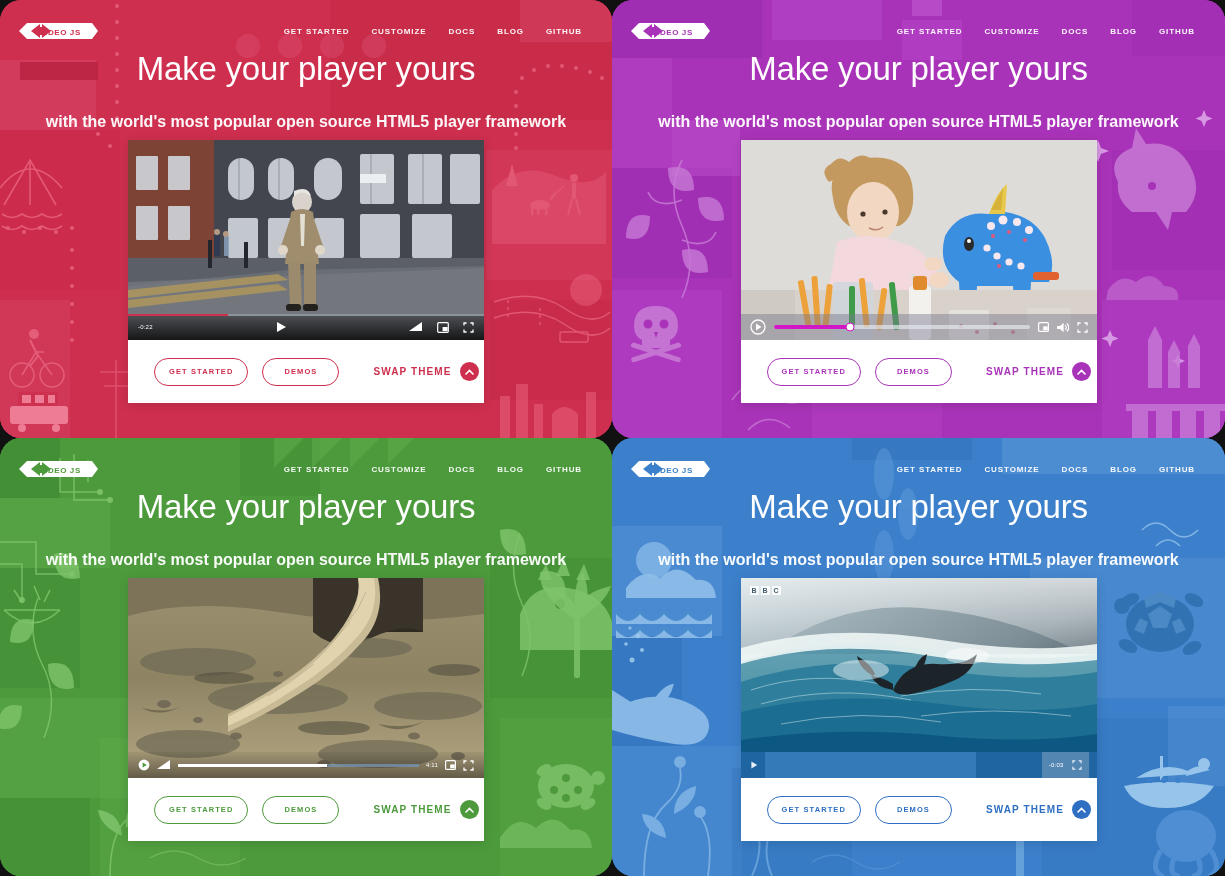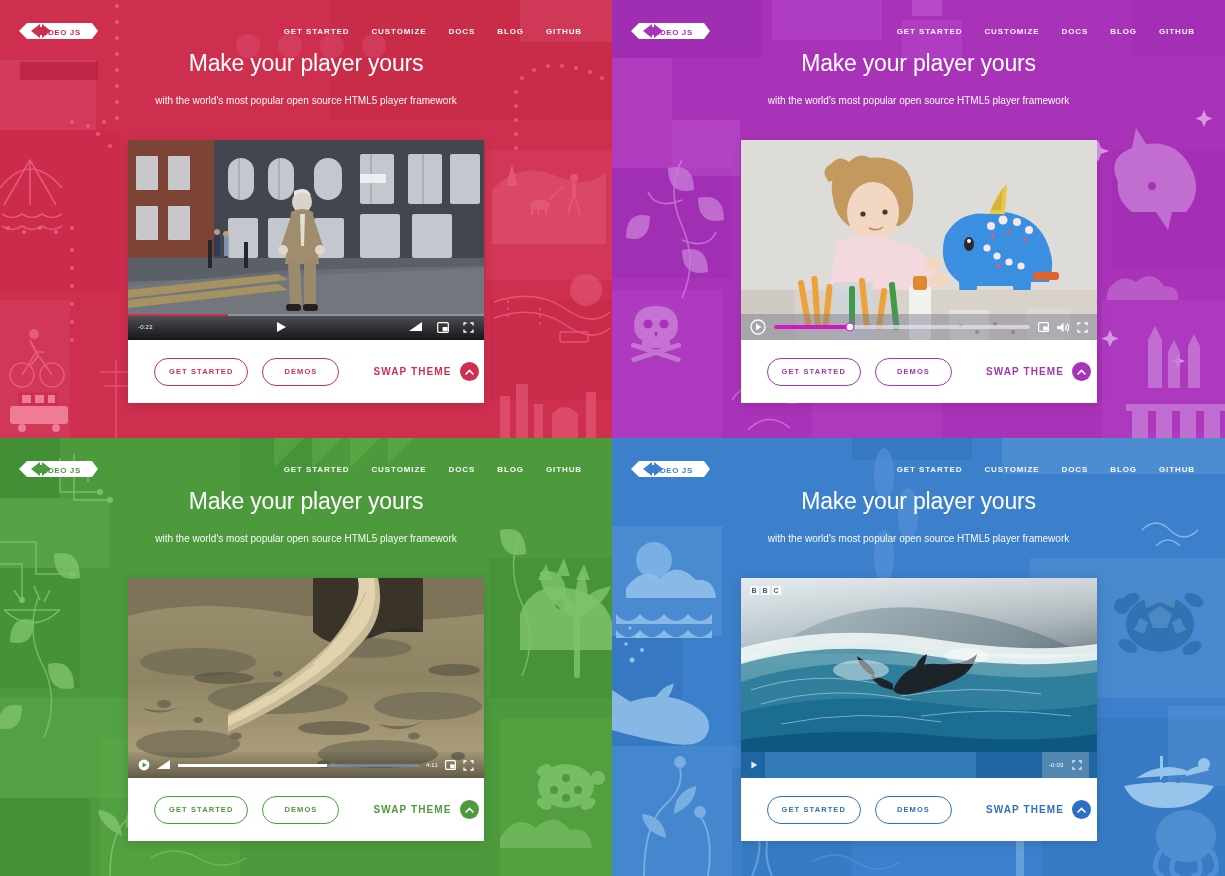--- a/index.html
+++ b/index.html
@@ -12,20 +12,21 @@
   }
   .grid {
     width: 1225px; height: 876px;
     display: grid;
     grid-template-columns: 612px 613px;
     grid-template-rows: 438px 438px;
   }
   .panel {
     position: relative;
     overflow: hidden;
+    border-radius: 21px;
   }
   
   .bg-deco { position: absolute; inset: 0; pointer-events: none; }
   .bg-deco svg { width: 100%; height: 100%; display: block; }
 
   
   .site-header {
     position: absolute; top: 0; left: 0; right: 0;
     height: 62px;
     display: flex; align-items: center;
@@ -58,30 +59,30 @@
 
   
   .hero {
     position: absolute;
     top: 50px; left: 0; right: 0;
     text-align: center;
     z-index: 5;
   }
   .hero-title {
     color: #fff;
-    font-size: 23px;
+    font-size: 33px;
     font-weight: 300;
     letter-spacing: -0.2px;
     line-height: 1.18;
   }
   .hero-sub {
     color: #fff;
-    font-size: 10px;
-    font-weight: 400;
-    margin-top: 18px;
+    font-size: 16px;
+    font-weight: 700;
+    margin-top: 24px;
     opacity: .96;
   }
 
   
   .player-card {
     position: absolute;
     left: 50%;
     transform: translateX(-50%);
     top: 140px;
     width: 356px;

